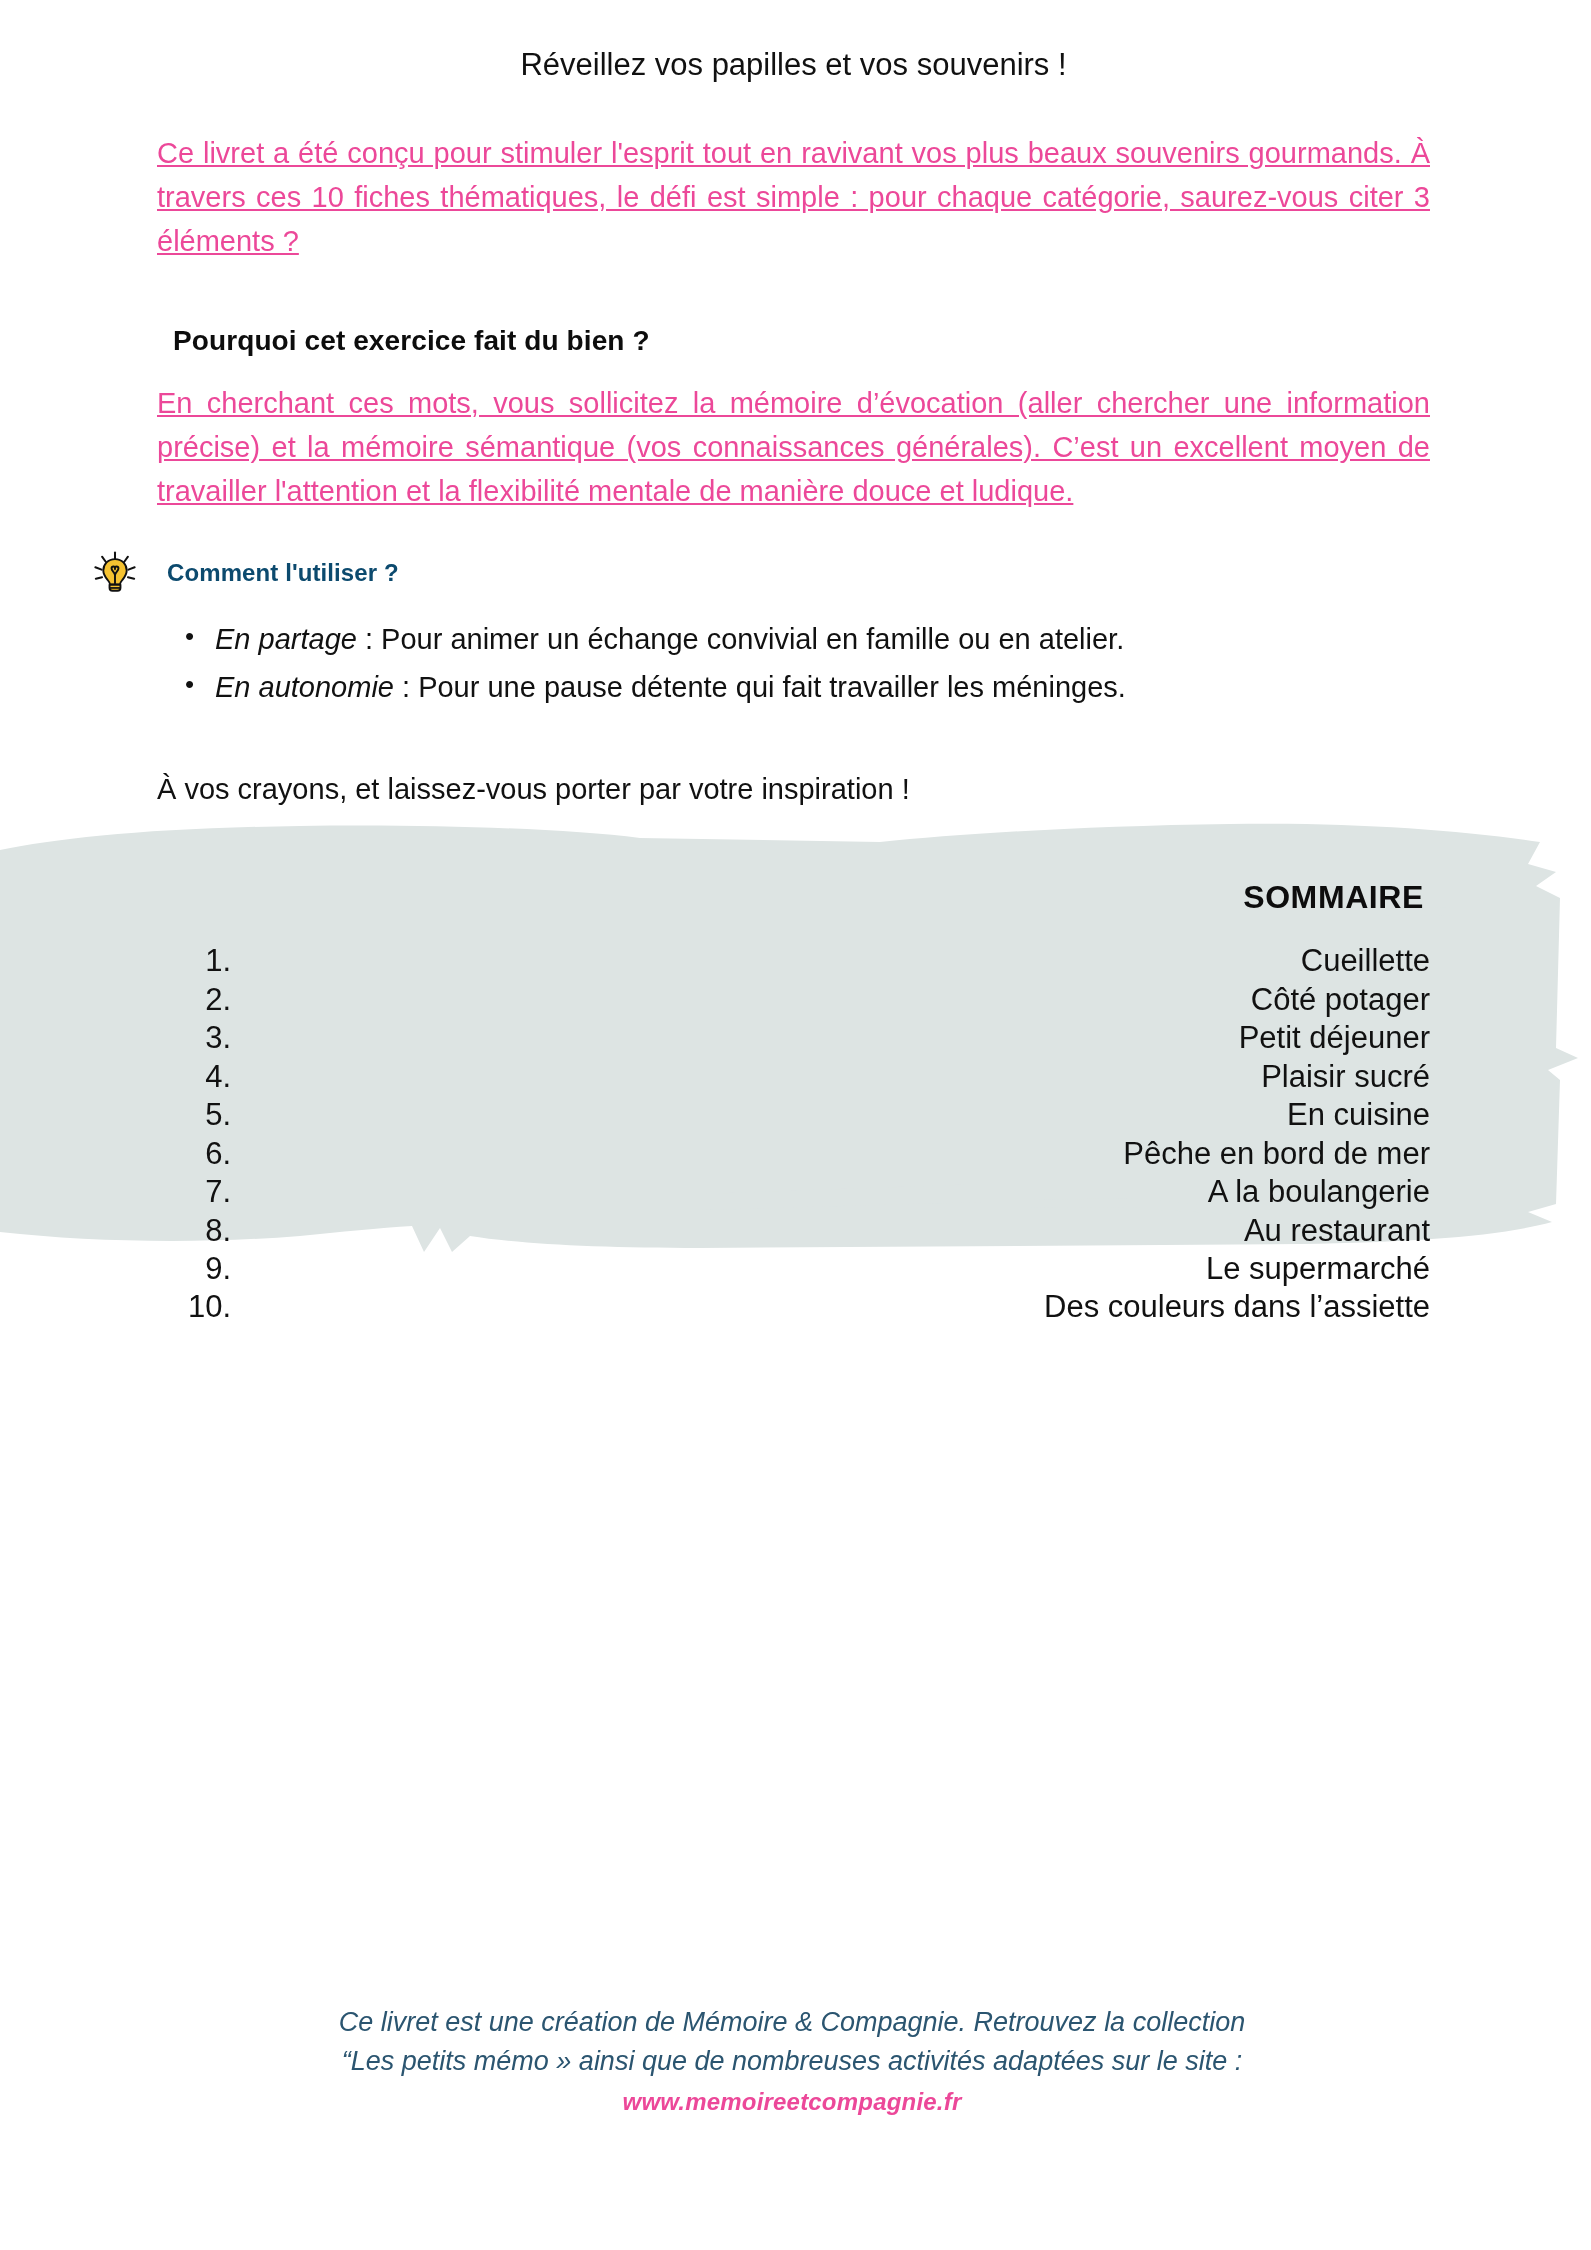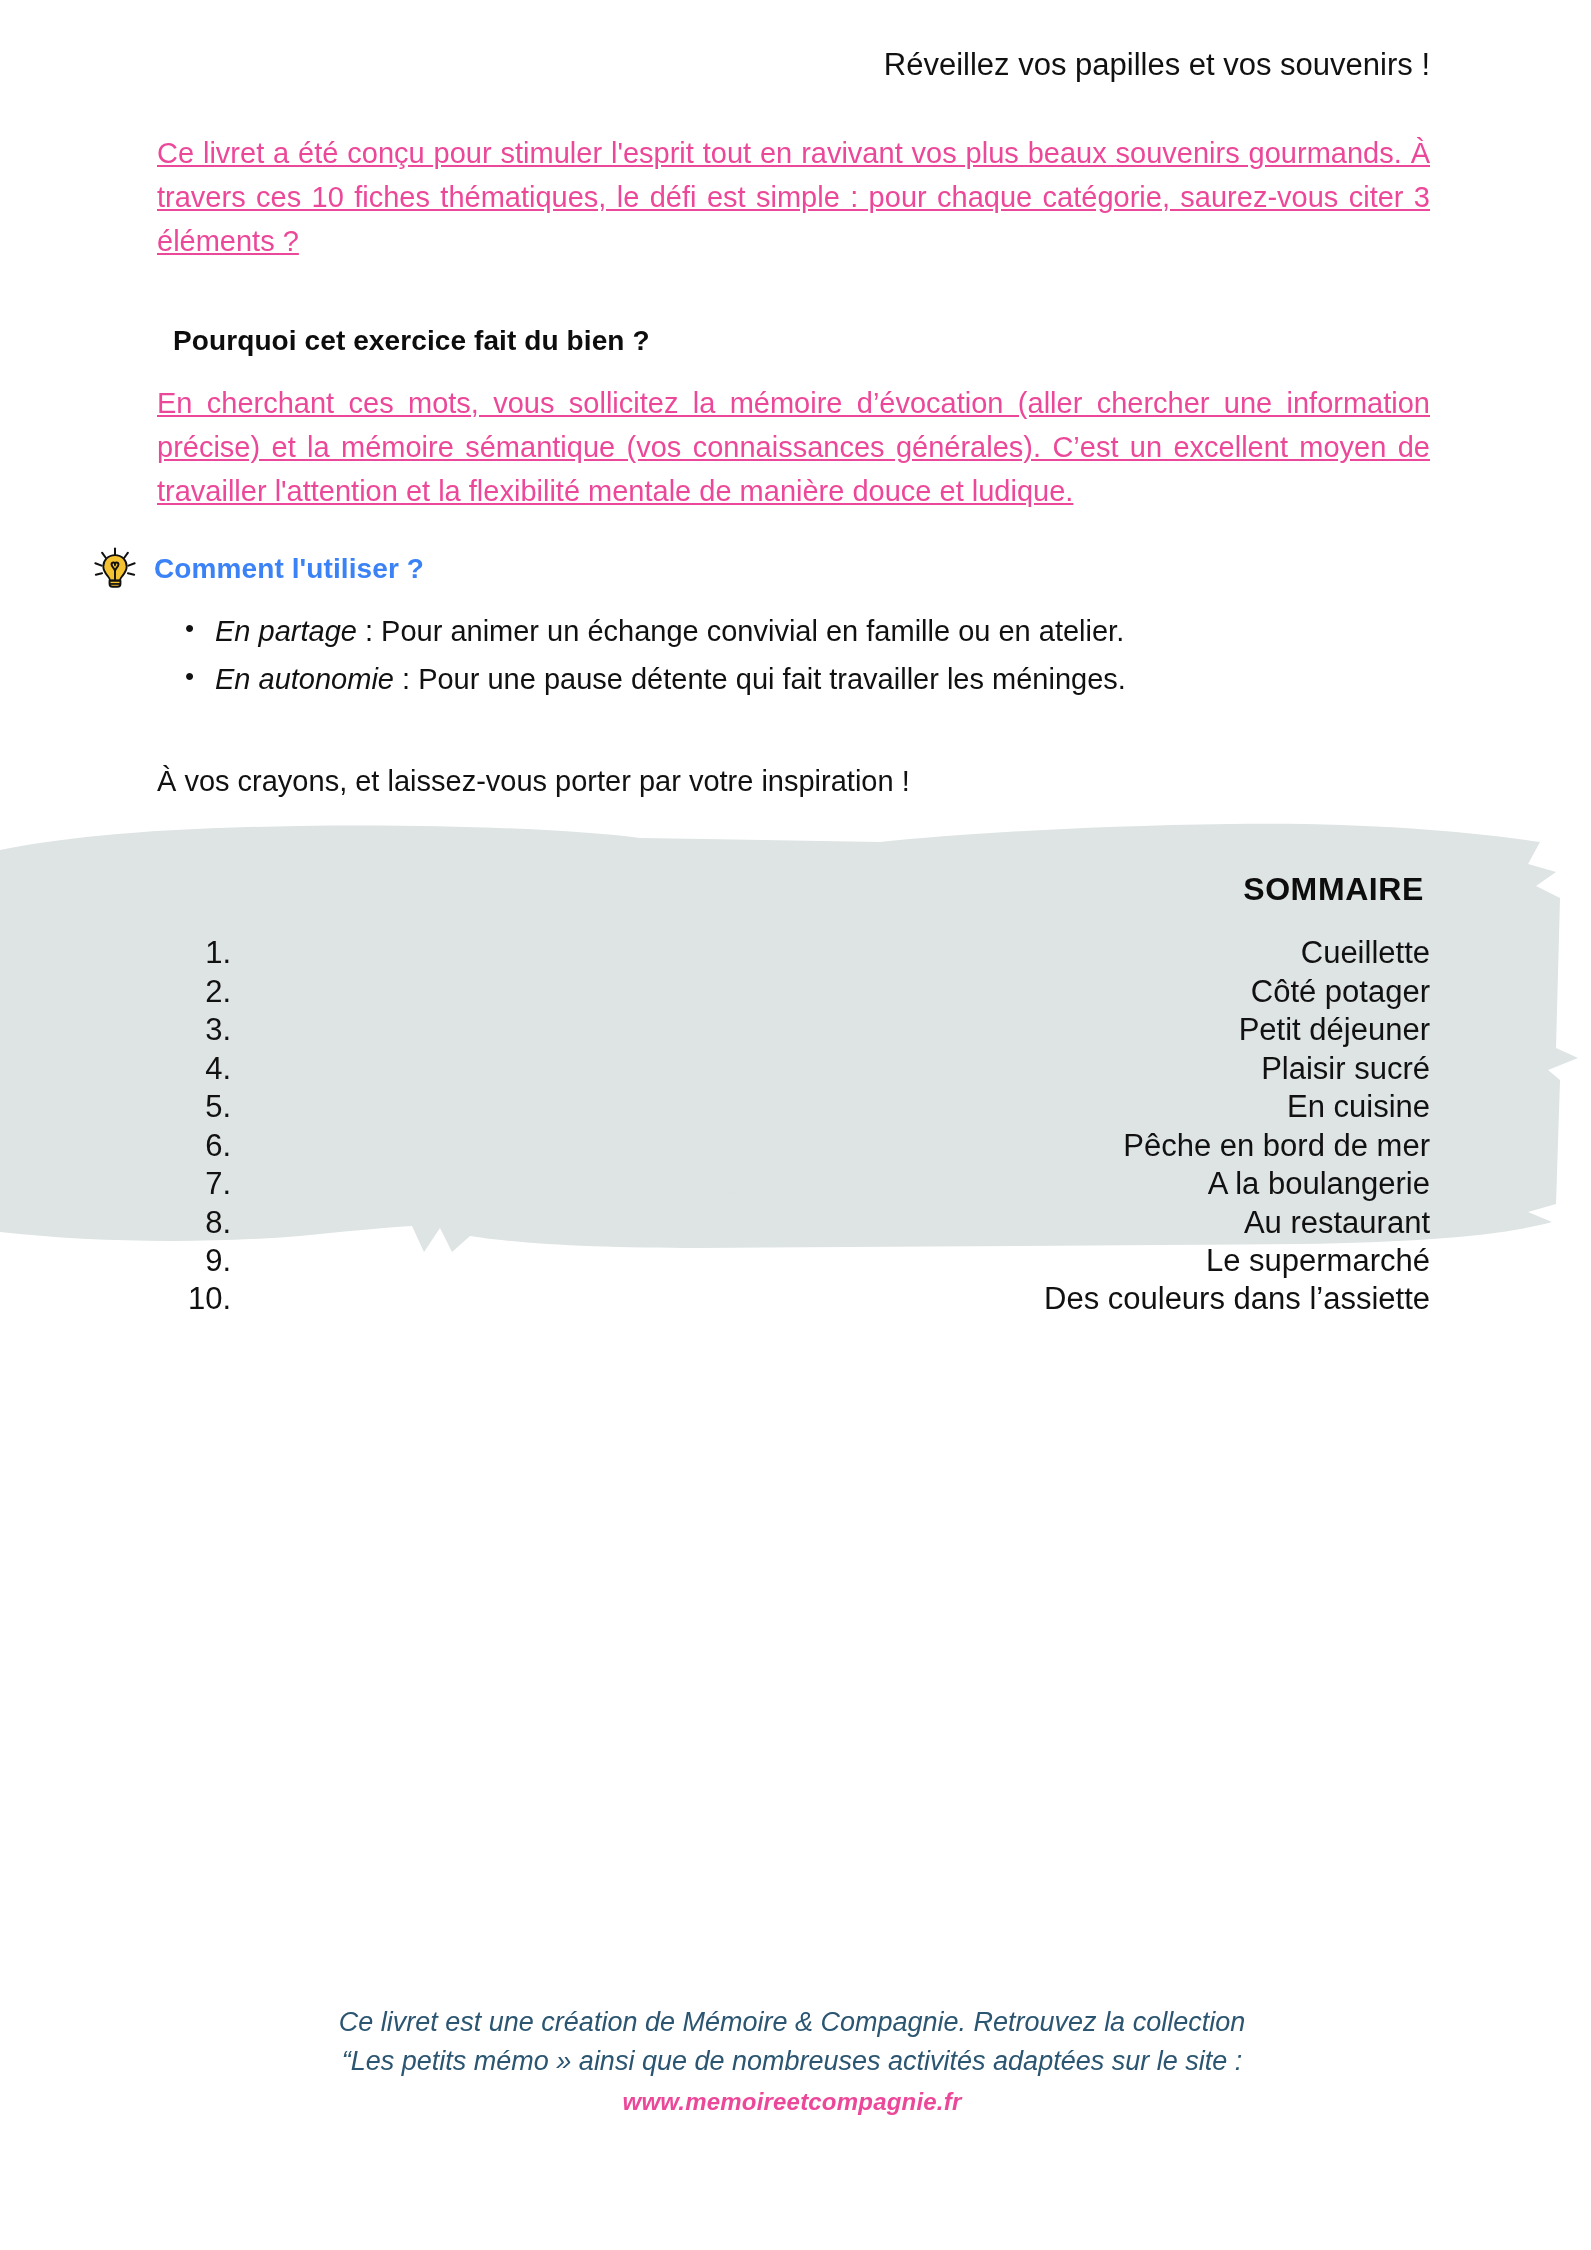--- a/index.html
+++ b/index.html
@@ -35,21 +35,21 @@
     letter-spacing: 0.6px;
     text-align: center;
     margin: 0;
     padding-top: 113px;
     color: #0d0d0d;
   }
 
   .doc-subtitle {
     font-size: 31px;
     font-weight: 400;
-    text-align: right;
+    text-align: center;
     margin: 0;
     padding-top: 47px;
     color: #111111;
   }
 
   
   .para {
     font-size: 29px;
     line-height: 1.52;
     text-align: justify;
@@ -99,24 +99,24 @@
   }
 
   .bulb-icon {
     width: 46px;
     height: 46px;
     flex: 0 0 46px;
     display: block;
   }
 
   .hl-head {
-    font-size: 28px;
-    font-weight: 700;
-    margin: 0;
-    color: #3b82f6;
+    font-size: 24px;
+    font-weight: 700;
+    margin: 13px;
+    color: #0c4a6e;
     letter-spacing: 0.1px;
   }
 
   ul.hl-list {
     margin: 18px 0 0 0;
     padding-left: 58px;
     list-style: none;
   }
   ul.hl-list > li {
     font-size: 29px;

